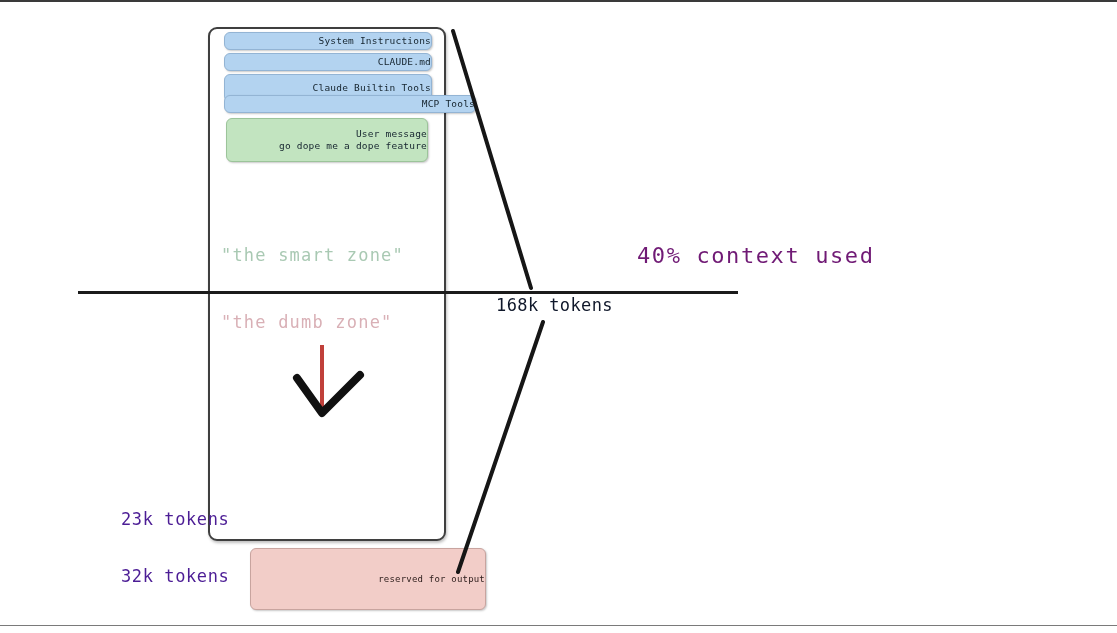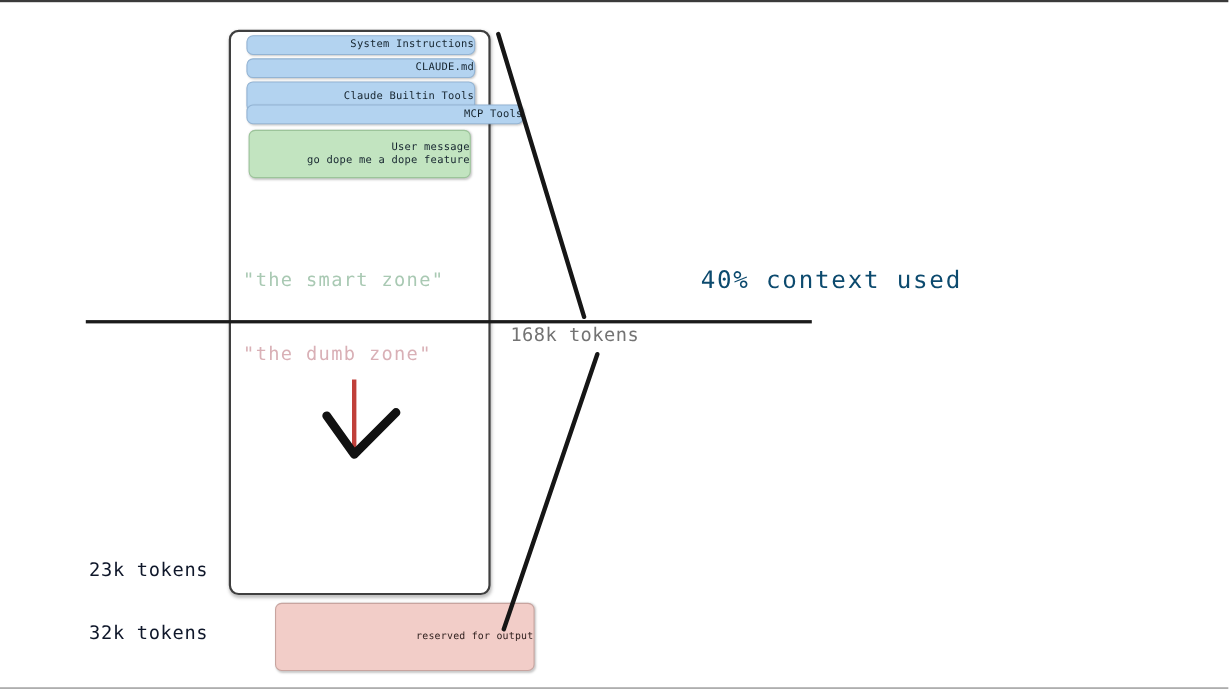--- a/index.html
+++ b/index.html
@@ -92,39 +92,40 @@
     width: 660px;
     height: 3px;
     background: #1b1b1b;
   }
 
   
   .side-label {
     position: absolute;
     font-size: 17px;
     letter-spacing: 0.6px;
-    color: #0f172a;
+    color: #4c1d95;
     white-space: nowrap;
+    margin-left: 40px;
   }
   #context-used-label {
     position: absolute;
     left: 637px;
     top: 243px;
     font-size: 22px;
     letter-spacing: 1.6px;
-    color: #0c4a6e;
+    color: #701a75;
     white-space: nowrap;
   }
   #tokens-total-label {
     position: absolute;
-    left: 464px;
+    left: 496px;
     top: 295px;
     font-size: 17px;
     letter-spacing: 0.4px;
-    color: #737373;
+    color: #0f172a;
     white-space: nowrap;
   }
   #tokens-autocompact-label { left: 81px; top: 509px; }
   #tokens-output-label      { left: 81px; top: 566px; }
 
   
   #overlay {
     position: absolute;
     left: 0;
     top: 0;

